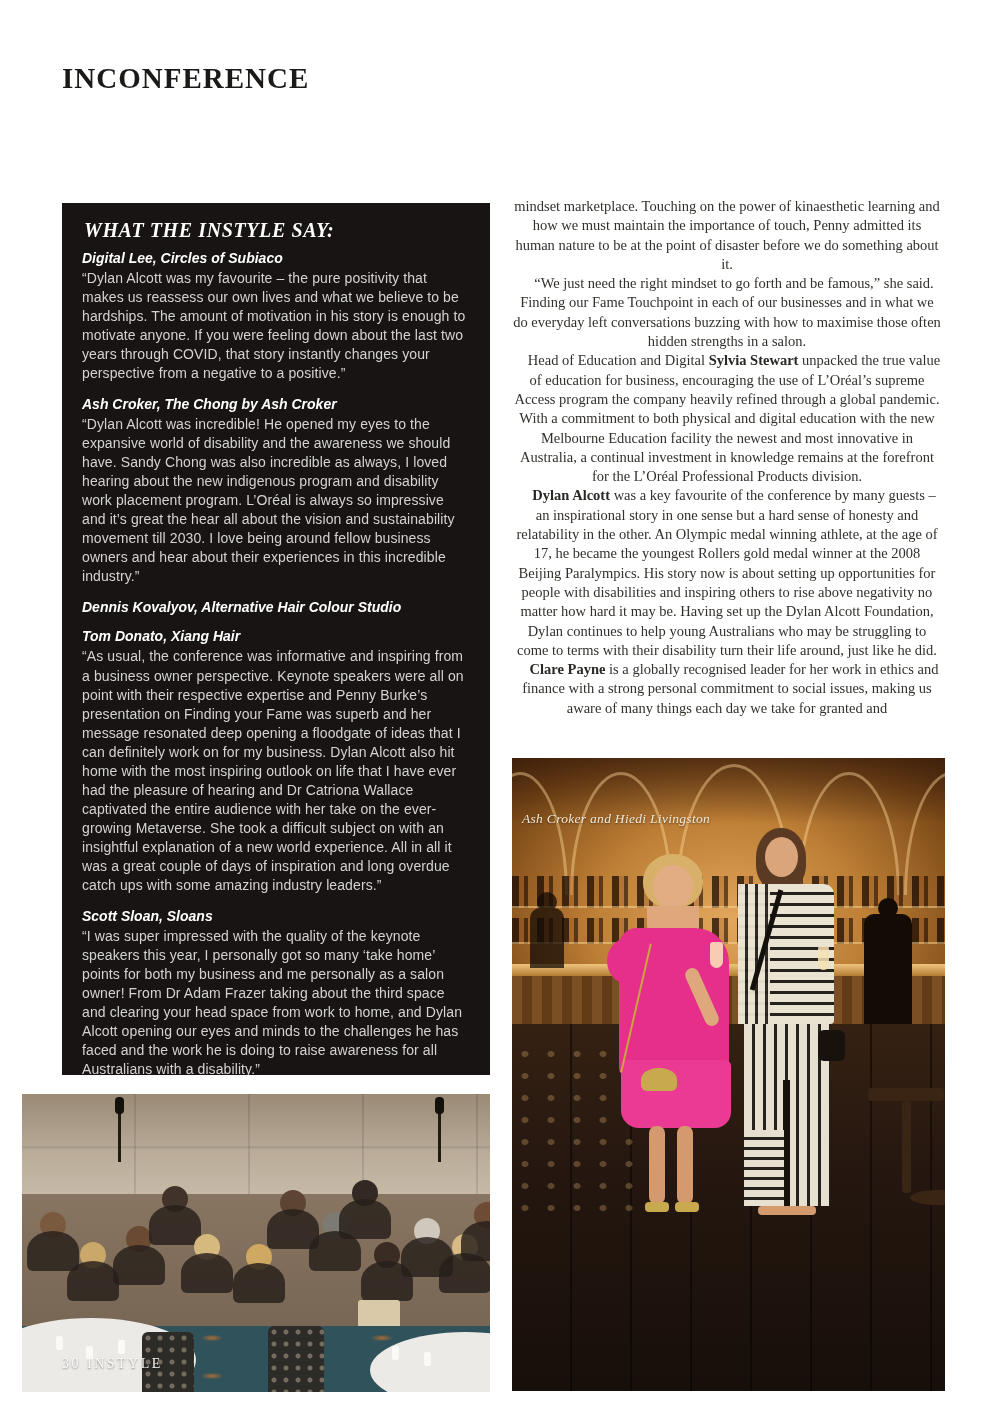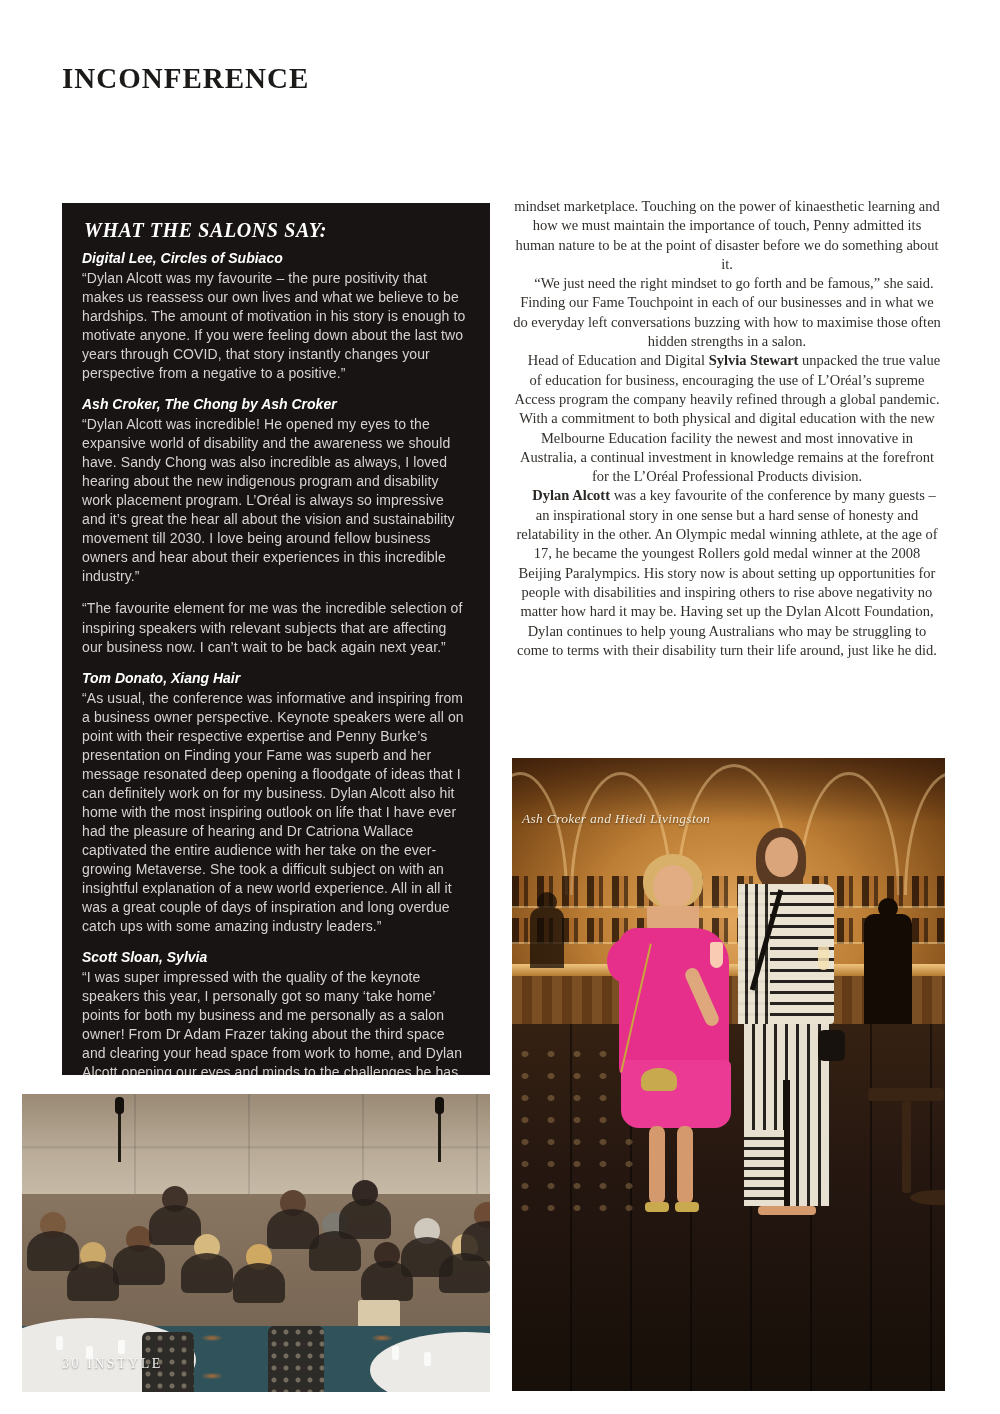--- a/index.html
+++ b/index.html
@@ -112,48 +112,49 @@
          letter-spacing:2.5px;color:rgba(255,255,255,.95);text-shadow:0 1px 2px rgba(0,0,0,.45);}
 </style>
 </head>
 <body>
 
 <div class="page">
 
   <h1 class="masthead">INCONFERENCE</h1>
 
   <section class="salon-box">
-    <h2 class="salon-title">WHAT THE SALONS SAY:</h2>
+    <h2 class="salon-title">WHAT THE INSTYLE SAY:</h2>
 
     <div class="entry">
       <div class="entry-name">Digital Lee, Circles of Subiaco</div>
       <p class="entry-quote">“Dylan Alcott was my favourite – the pure positivity that makes us reassess our own lives and what we believe to be hardships. The amount of motivation in his story is enough to motivate anyone. If you were feeling down about the last two years through COVID, that story instantly changes your perspective from a negative to a positive.”</p>
     </div>
     <div class="entry">
       <div class="entry-name">Ash Croker, The Chong by Ash Croker</div>
       <p class="entry-quote">“Dylan Alcott was incredible! He opened my eyes to the expansive world of disability and the awareness we should have. Sandy Chong was also incredible as always, I loved hearing about the new indigenous program and disability work placement program. L’Oréal is always so impressive and it’s great the hear all about the vision and sustainability movement till 2030. I love being around fellow business owners and hear about their experiences in this incredible industry.”</p>
     </div>
     <div class="entry">
-      <p class="entry-quote">“The favourite element for me was the incredible selection of inspiring speakers with relevant subjects that are affecting our business now. I can’t wait to be back again next year.”</p>
+      <div class="entry-name">Dennis Kovalyov, Alternative Hair Colour Studio</div>
     </div>
     <div class="entry">
       <div class="entry-name">Tom Donato, Xiang Hair</div>
       <p class="entry-quote">“As usual, the conference was informative and inspiring from a business owner perspective. Keynote speakers were all on point with their respective expertise and Penny Burke’s presentation on Finding your Fame was superb and her message resonated deep opening a floodgate of ideas that I can definitely work on for my business. Dylan Alcott also hit home with the most inspiring outlook on life that I have ever had the pleasure of hearing and Dr Catriona Wallace captivated the entire audience with her take on the ever-growing Metaverse. She took a difficult subject on with an insightful explanation of a new world experience. All in all it was a great couple of days of inspiration and long overdue catch ups with some amazing industry leaders.”</p>
     </div>
     <div class="entry">
-      <div class="entry-name">Scott Sloan, Sylvia</div>
+      <div class="entry-name">Scott Sloan, Sloans</div>
       <p class="entry-quote">“I was super impressed with the quality of the keynote speakers this year, I personally got so many ‘take home’ points for both my business and me personally as a salon owner! From Dr Adam Frazer taking about the third space and clearing your head space from work to home, and Dylan Alcott opening our eyes and minds to the challenges he has faced and the work he is doing to raise awareness for all Australians with a disability.”</p>
     </div>
   </section>
 
   <section class="article">
     <p>mindset marketplace. Touching on the power of kinaesthetic learning and how we must maintain the importance of touch, Penny admitted its human nature to be at the point of disaster before we do something about it.</p>
     <p class="ind">“We just need the right mindset to go forth and be famous,” she said. Finding our Fame Touchpoint in each of our businesses and in what we do everyday left conversations buzzing with how to maximise those often hidden strengths in a salon.</p>
     <p class="ind"><span>Head of Education and Digital </span><b>Sylvia Stewart</b><span> unpacked the true value of education for business, encouraging the use of L’Oréal’s supreme Access program the company heavily refined through a global pandemic. With a commitment to both physical and digital education with the new Melbourne Education facility the newest and most innovative in Australia, a continual investment in knowledge remains at the forefront for the L’Oréal Professional Products division.</span></p>
     <p class="ind"><b>Dylan Alcott</b><span> was a key favourite of the conference by many guests – an inspirational story in one sense but a hard sense of honesty and relatability in the other. An Olympic medal winning athlete, at the age of 17, he became the youngest Rollers gold medal winner at the 2008 Beijing Paralympics. His story now is about setting up opportunities for people with disabilities and inspiring others to rise above negativity no matter how hard it may be. Having set up the Dylan Alcott Foundation, Dylan continues to help young Australians who may be struggling to come to terms with their disability turn their life around, just like he did.</span></p>
+    <p class="ind"><b>Clare Payne</b><span> is a globally recognised leader for her work in ethics and finance with a strong personal commitment to social issues, making us aware of many things each day we take for granted and</span></p>
   </section>
 
   <figure class="bar-photo">
     <div class="bar-glow"></div>
     <div class="arch" style="left:-40px;width:90px;"></div>
     <div class="arch" style="left:58px;width:96px;"></div>
     <div class="arch" style="left:164px;width:110px;top:6px;height:132px;"></div>
     <div class="arch" style="left:286px;width:96px;"></div>
     <div class="arch" style="left:392px;width:90px;"></div>
     <div class="shelf s1"></div>

